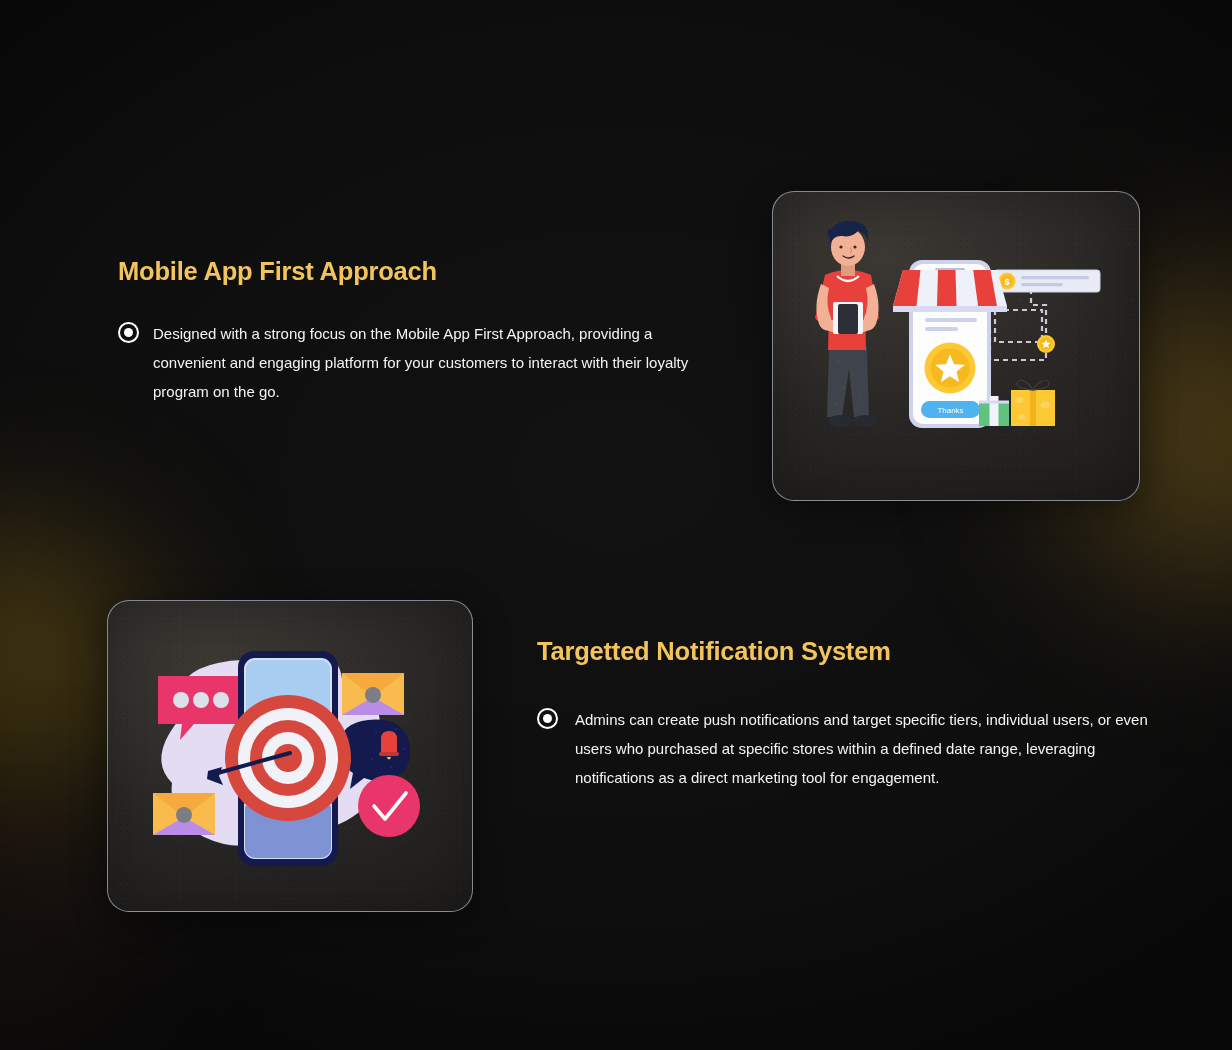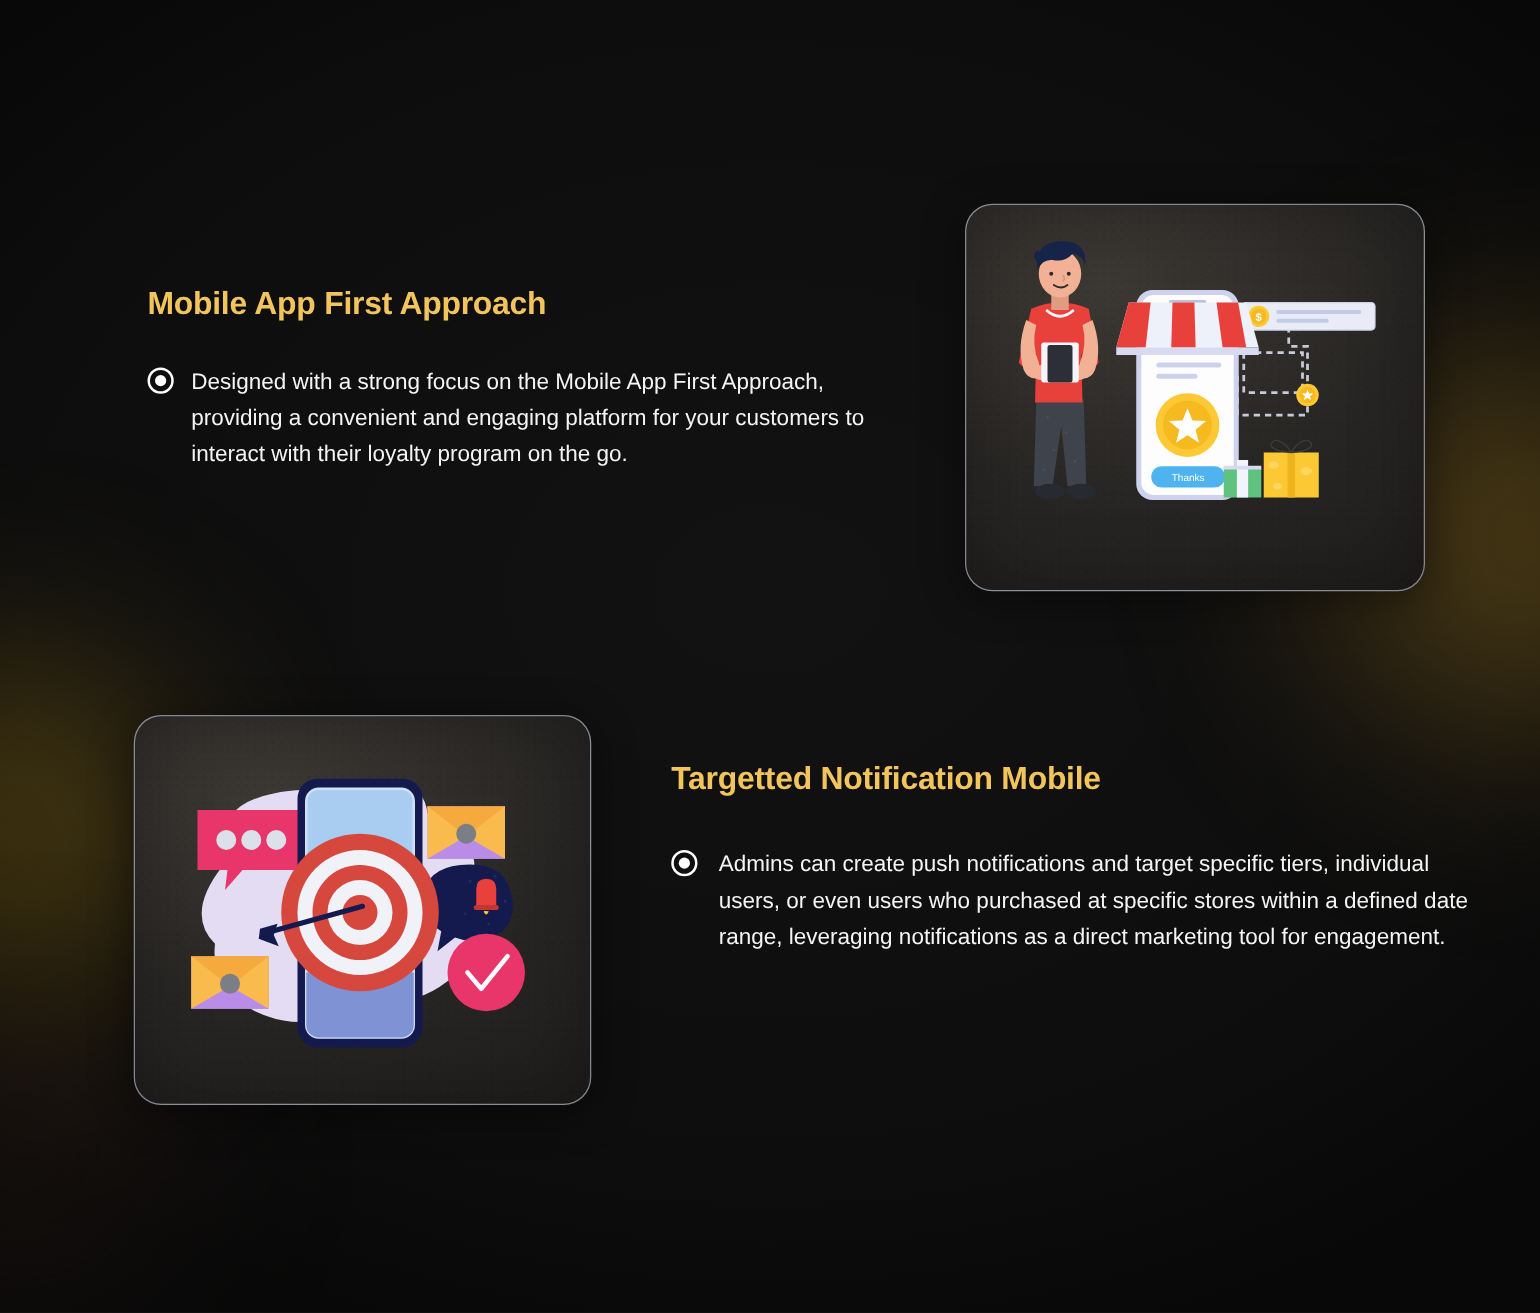--- a/index.html
+++ b/index.html
@@ -24,21 +24,21 @@
   }
   .glow-bl {
     left:-150px; top:790px; width:330px; height:270px;
     background:radial-gradient(circle at 50% 50%, rgba(150,95,70,0.30) 0%, rgba(110,70,55,0.14) 50%, rgba(0,0,0,0) 100%);
   }
   .glow-vignette {
     position:absolute; inset:0; border-radius:0; filter:none;
     background:radial-gradient(ellipse 70% 60% at 50% 45%, rgba(0,0,0,0) 0%, rgba(0,0,0,0.25) 70%, rgba(0,0,0,0.55) 100%);
   }
 
-  #content { position:relative; z-index:2; width:1232px; height:850px; }
+  #content { position:relative; z-index:2; width:1232px; height:850px;margin-top:28px; }
 
   
   .text-col { position:absolute; }
   .sec-title {
     color:#f3c45c;
     font-size:25.5px;
     font-weight:bold;
     letter-spacing:-0.2px;
     line-height:1.2;
     white-space:nowrap;
@@ -60,21 +60,21 @@
   .bullet-icon::after {
     content:"";
     position:absolute;
     left:50%; top:50%;
     width:9px; height:9px;
     margin:-4.5px 0 0 -4.5px;
     background:#ffffff;
     border-radius:50%;
   }
   .bullet-text {
-    font-size:18px;
+    font-size:15px;
     line-height:29px;
     color:#f4f4f4;
     font-weight:400;
   }
 
   
   .card {
     position:absolute;
     border-radius:22px;
     border:1px solid rgba(214,222,238,0.55);
@@ -234,21 +234,21 @@
 
         <circle cx="68" cy="55" r="1.6" fill="#2b2b2b"></circle>
         <circle cx="82" cy="55" r="1.6" fill="#2b2b2b"></circle>
         <path d="M70 64 q6 4 11 0" fill="none" stroke="#2b2b2b" stroke-width="1.4" stroke-linecap="round"></path>
         <path d="M77 56 q3 3 0 5" fill="none" stroke="#d99070" stroke-width="1.2"></path>
       </g>
     </svg>
   </div>
 
   <div class="text-col" id="text-notif">
-    <div class="sec-title notif">Targetted Notification Mobile</div>
+    <div class="sec-title notif">Targetted Notification System</div>
     <ul class="bullets">
       <li class="bullet">
         <span class="bullet-icon"></span>
         <span class="bullet-text">Admins can create push notifications and target specific tiers, individual users, or even users who purchased at specific stores within a defined date range, leveraging notifications as a direct marketing tool for engagement.</span>
       </li>
     </ul>
   </div>
 
   <div class="card" id="card-notif">
     <div class="texture"></div>

